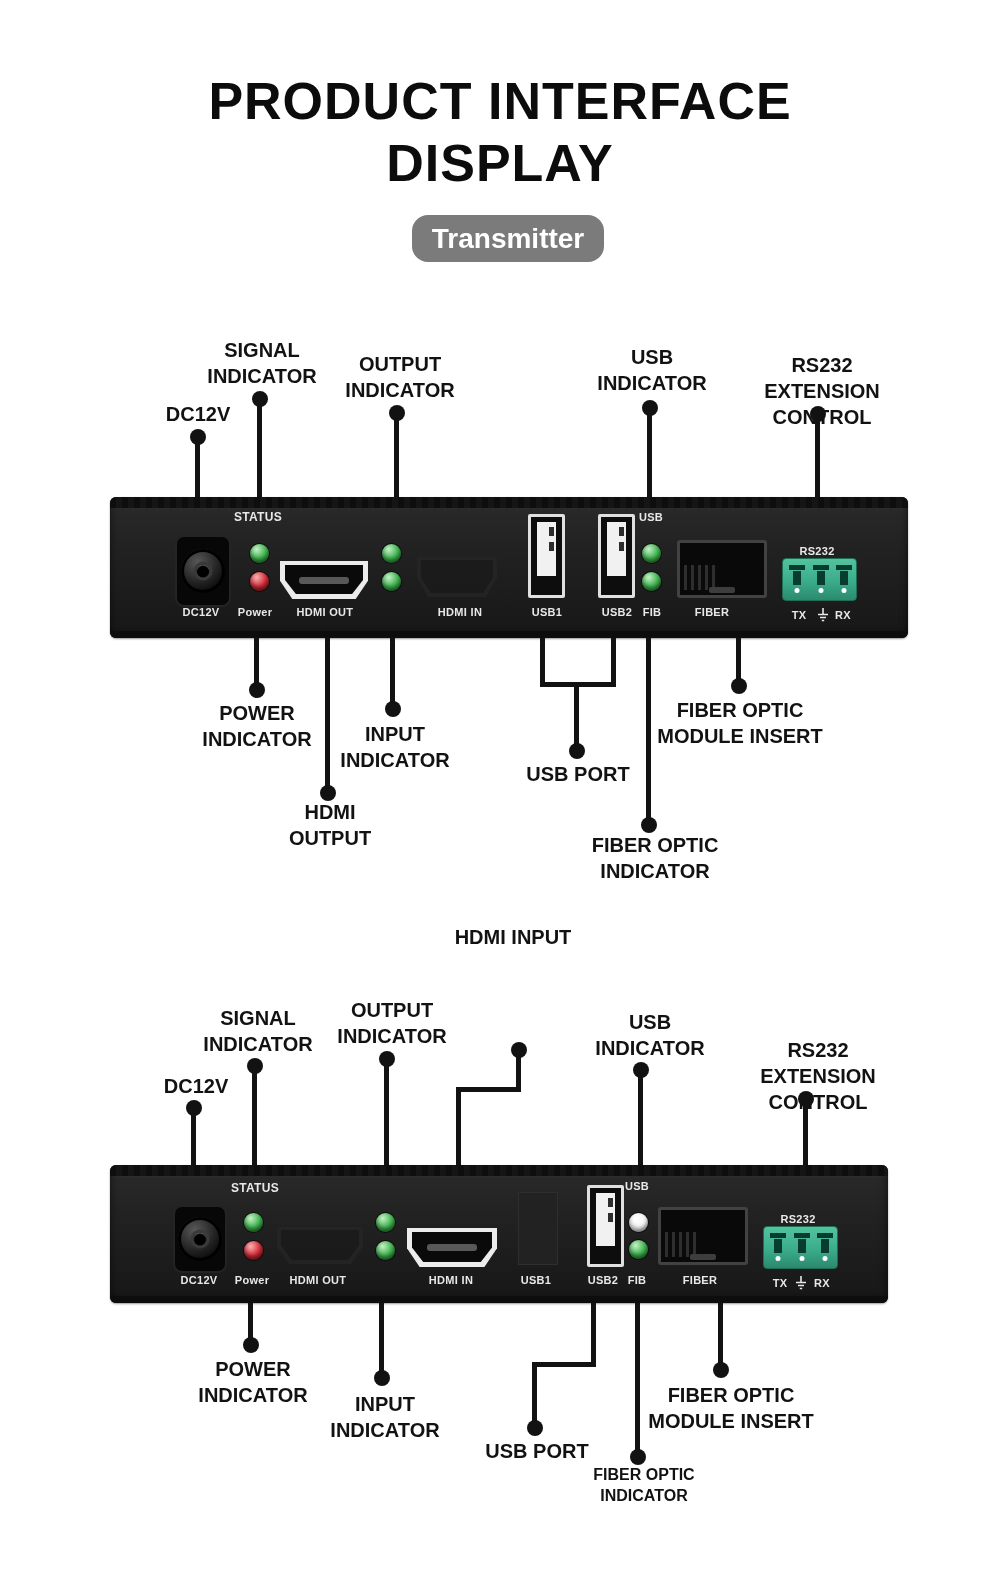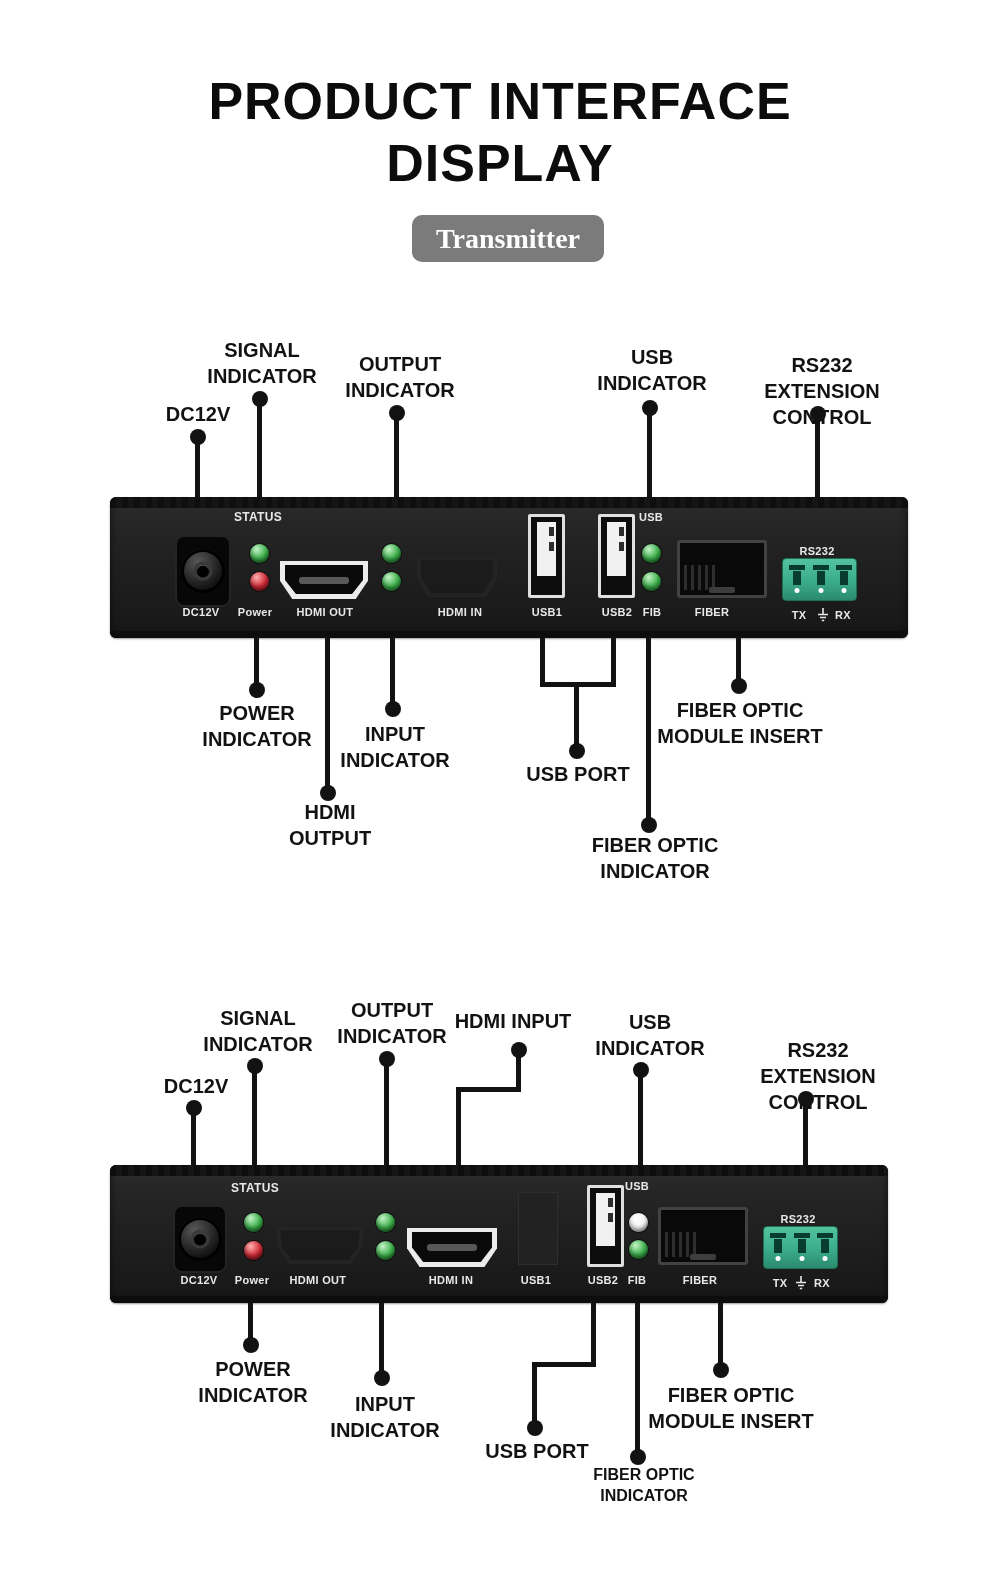--- a/index.html
+++ b/index.html
@@ -1,22 +1,22 @@
 <!DOCTYPE html>
 <html style="--ink: #121212; --badge-bg: #7b7b7b; --led-green: #3fb24e; --led-red: #d02c38; --led-white: #f4f4f4; --terminal-green: #3bac8b; --port-white: #ececec;"><head>
 <meta charset="utf-8">
 <style>
   html,body{margin:0;padding:0;background:#fff;}
   .stage{position:relative;width:1000px;height:1583px;background:#fff;overflow:hidden;
          font-family:"Liberation Sans",sans-serif;margin:0 auto;}
   .title{position:absolute;left:0;width:1000px;text-align:center;color:#0c0c0c;
          font-size:52px;font-weight:bold;letter-spacing:1px;line-height:58px;white-space:nowrap;}
-  .badge{position:absolute;left:412px;top:215px;width:192px;height:47px;border-radius:10px;
+  .badge{position:absolute;left:412px;top:215px;width:192px;height:47px;border-radius:16px;
          background:var(--badge-bg,#7b7b7b);color:#fff;font-size:28px;font-weight:bold;
-         text-align:center;line-height:47px;font-family:Liberation Serif, serif;}
+         text-align:center;line-height:47px;}
   
   .panel{position:absolute;border-radius:6px;
          background:linear-gradient(180deg,#3a3a3a 0%,#282828 10%,#222 35%,#171717 100%);
          box-shadow:inset 0 -4px 8px rgba(0,0,0,.6), 0 1px 2px rgba(0,0,0,.4);}
   .panel::before{content:"";position:absolute;left:0;right:0;top:0;height:11px;border-radius:6px 6px 0 0;
          background:repeating-linear-gradient(90deg,#0e0e0e 0 6px,#151515 6px 12px);}
   .panel::after{content:"";position:absolute;left:0;right:0;bottom:0;height:7px;border-radius:0 0 6px 6px;
          background:#0d0d0d;}
   .pt{position:absolute;transform:translateX(-50%);color:#e8e8e8;font-size:11px;font-weight:bold;
       white-space:nowrap;letter-spacing:.3px;}
@@ -181,21 +181,21 @@
   <div class="clabel" style="left:578px;top:761px;">USB PORT</div>
   <div class="ln" style="left:736px;top:638px;height:44px;"></div>
   <div class="dot" style="left:731px;top:678px;"></div>
   <div class="clabel" style="left:740px;top:697px;">FIBER OPTIC
 MODULE INSERT</div>
   <div class="ln" style="left:646px;top:638px;height:183px;"></div>
   <div class="dot" style="left:641px;top:817px;"></div>
   <div class="clabel" style="left:655px;top:832px;">FIBER OPTIC
 INDICATOR</div>
 
-  <div class="clabel" style="left:513px;top:1008px;">HDMI INPUT</div>
+  <div class="clabel" style="left:513px;top:924px;">HDMI INPUT</div>
   <div class="clabel" style="left:258px;top:1005px;">SIGNAL
 INDICATOR</div>
   <div class="clabel" style="left:392px;top:997px;">OUTPUT
 INDICATOR</div>
   <div class="clabel" style="left:650px;top:1009px;">USB
 INDICATOR</div>
   <div class="clabel" style="left:818px;top:1037px;">RS232 EXTENSION
 CONTROL</div>
   <div class="clabel" style="left:196px;top:1073px;">DC12V</div>
 

